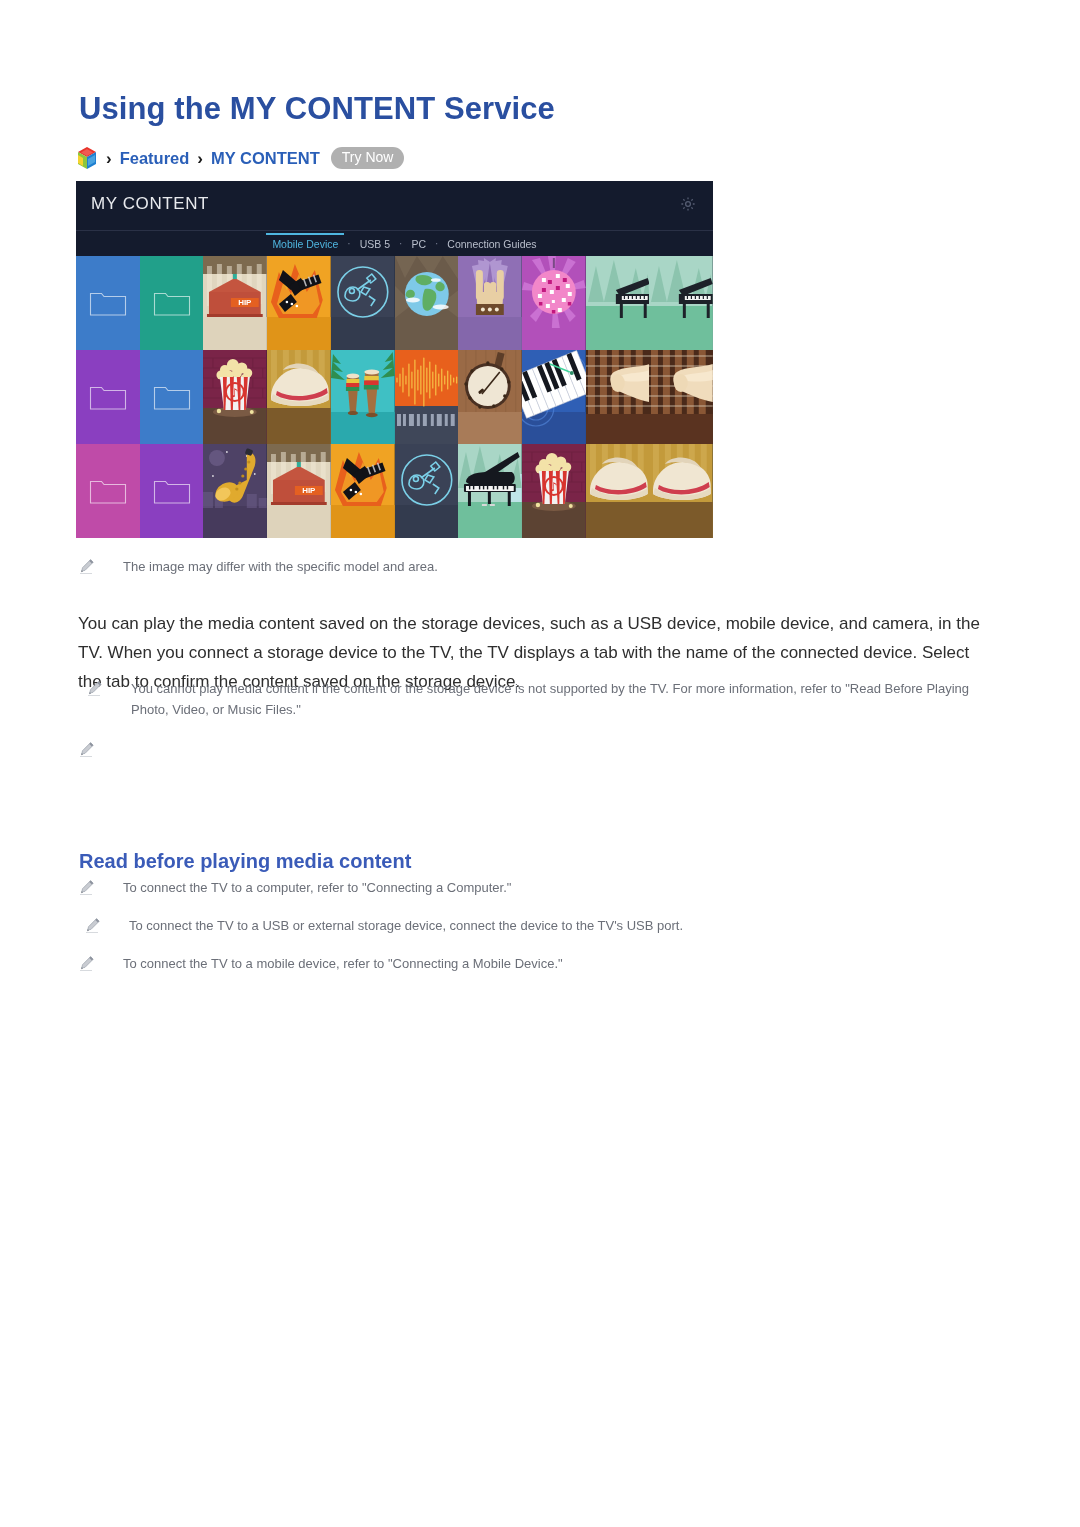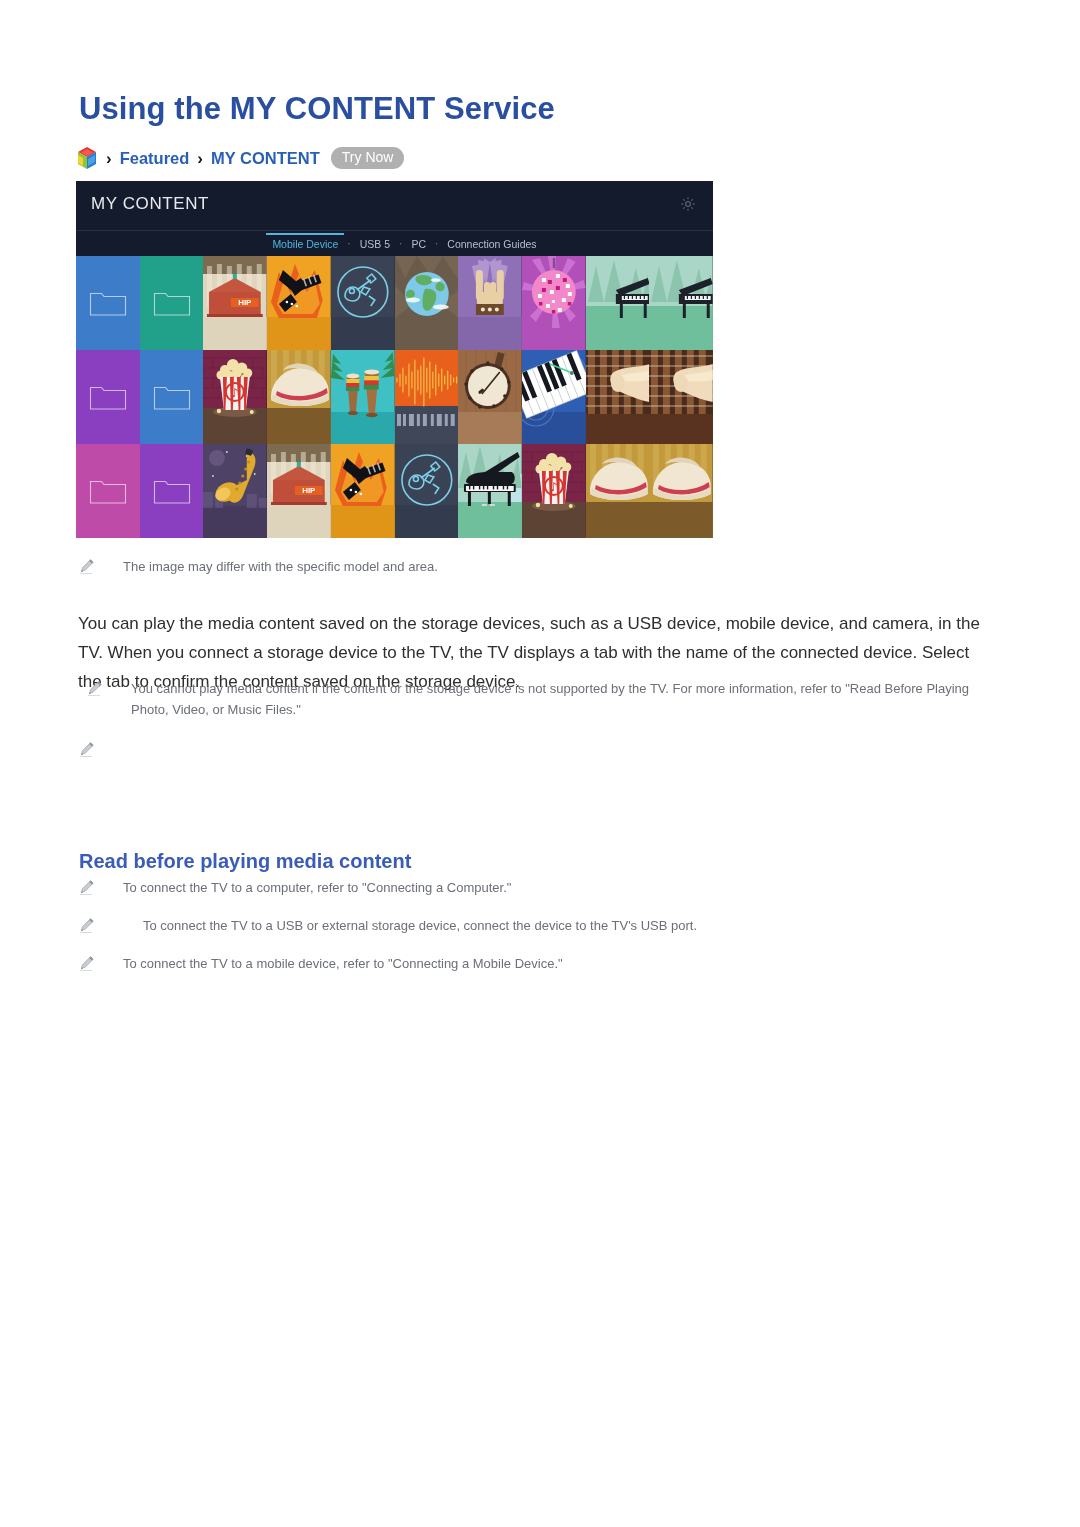--- a/index.html
+++ b/index.html
@@ -958,21 +958,21 @@
       <svg viewBox="0 0 17 17" width="17" height="17">
         <path d="M12.6 1.6l2.6 2.6-8.1 8.1-3.4.8.8-3.4z" fill="#c9ccd2" stroke="#9aa0ab" stroke-width="0.7"></path>
         <path d="M12.6 1.6l2.6 2.6-1.3 1.3-2.6-2.6z" fill="#8e949f"></path>
         <path d="M3.7 12.3l1.3 1.3-1.9.6z" fill="#6f7480"></path>
         <rect x="2" y="15" width="12" height="1" fill="#d7dade"></rect>
       </svg>
     </span>
     <span class="note-text">To connect the TV to a computer, refer to "Connecting a Computer."</span>
   </div>
 
-  <div class="note" style="left:78px; top:915px; width:913px;gap:20px;">
+  <div class="note" style="left:84px; top:915px; width:913px;">
     <span class="pencil">
       <svg viewBox="0 0 17 17" width="17" height="17">
         <path d="M12.6 1.6l2.6 2.6-8.1 8.1-3.4.8.8-3.4z" fill="#c9ccd2" stroke="#9aa0ab" stroke-width="0.7"></path>
         <path d="M12.6 1.6l2.6 2.6-1.3 1.3-2.6-2.6z" fill="#8e949f"></path>
         <path d="M3.7 12.3l1.3 1.3-1.9.6z" fill="#6f7480"></path>
         <rect x="2" y="15" width="12" height="1" fill="#d7dade"></rect>
       </svg>
     </span>
     <span class="note-text">To connect the TV to a USB or external storage device, connect the device to the TV's USB port.</span>
   </div>

